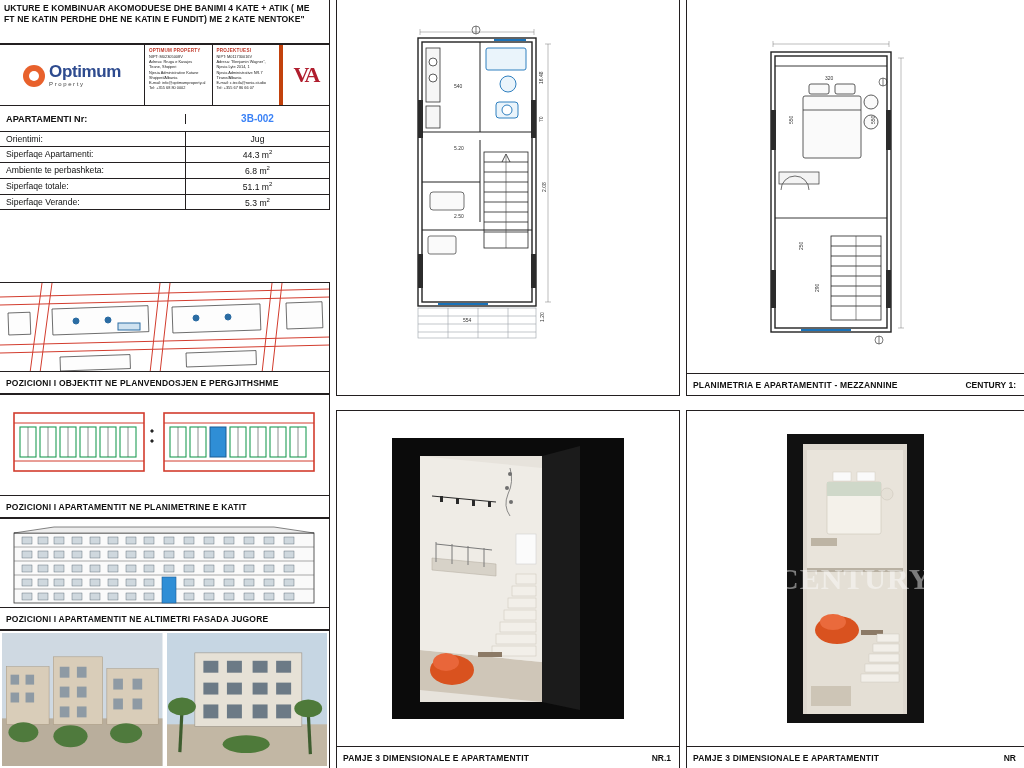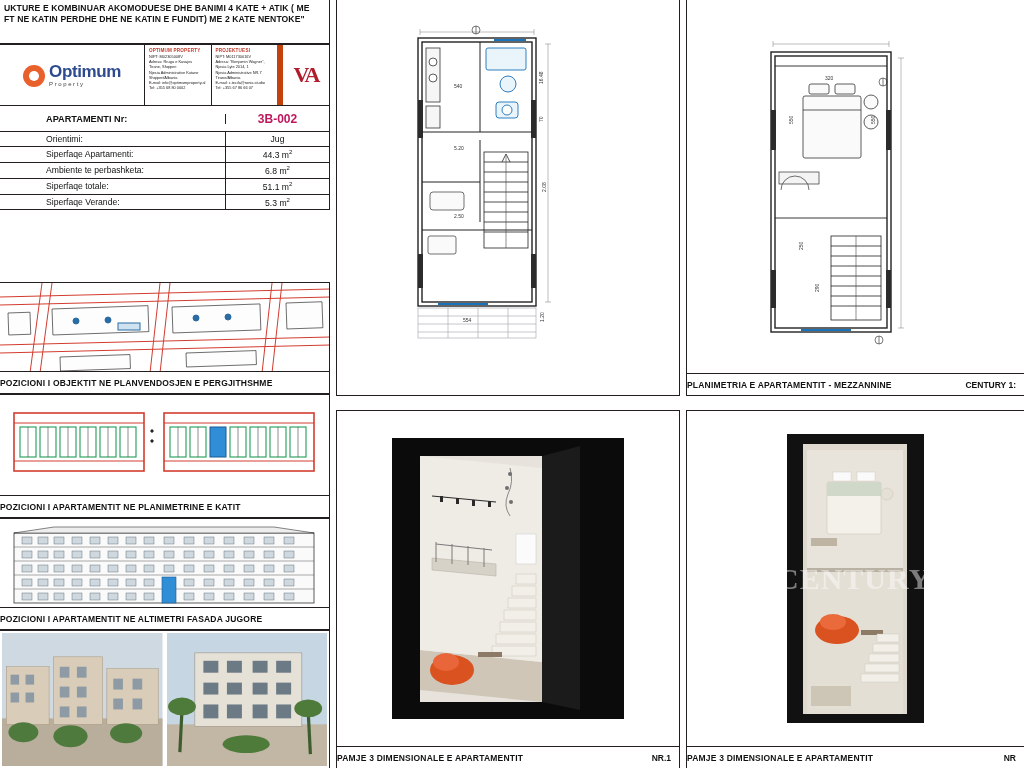--- a/index.html
+++ b/index.html
@@ -3,21 +3,21 @@
 <meta charset="utf-8">
 <style>
   html,body{margin:0;padding:0;background:#ffffff;}
   body{width:1024px;height:768px;overflow:hidden;font-family:"Liberation Sans",sans-serif;color:#111;}
   .sheet{position:relative;width:936px;height:768px;background:#fff;}
 
   
   .panel{position:absolute;border:1px solid #231f20;box-sizing:border-box;background:#fff;}
   .caption{position:absolute;left:0;right:0;bottom:0;height:22px;border-top:1px solid #231f20;
            display:flex;align-items:center;box-sizing:border-box;}
-  .caption .ct{font-size:8.5px;font-weight:bold;letter-spacing:.2px;}
+  .caption .ct{font-size:8.5px;font-weight:bold;letter-spacing:.2px;padding-left:6px;}
   .caption .cr{margin-left:auto;font-size:8.5px;font-weight:bold;padding-right:8px;}
 
   
   #titleblock{left:0;top:0;width:330px;height:282px;border:none;}
   .tb-head{position:absolute;left:0;top:0;width:330px;height:44px;border:1px solid #231f20;border-left:none;border-top:none;box-sizing:border-box;padding:3px 4px 0 4px;}
   .tb-head div{font-size:8.6px;font-weight:bold;line-height:11px;letter-spacing:.1px;}
 
   .tb-logo{position:absolute;left:0;top:44px;width:330px;height:62px;border:1px solid #231f20;border-left:none;box-sizing:border-box;display:flex;}
   .logo-cell{width:145px;border-right:1px solid #231f20;display:flex;align-items:center;justify-content:center;box-sizing:border-box;}
   .optimum{display:flex;align-items:flex-end;}
@@ -25,30 +25,30 @@
   .opt-mark:after{content:"";position:absolute;left:6px;top:6px;width:10px;height:10px;border-radius:50%;background:#fff;}
   .opt-text{line-height:1;}
   .opt-text .o1{font-size:17px;font-weight:bold;color:#2e4b8f;letter-spacing:-.4px;}
   .opt-text .o2{font-size:6px;color:#444;letter-spacing:1.6px;margin-top:1px;}
 
   .info-cell{flex:1;display:flex;box-sizing:border-box;}
   .info-col{flex:1;padding:3px 4px;border-right:1px solid #231f20;box-sizing:border-box;}
   .info-col:last-child{border-right:none;}
   .info-col .ih{font-size:4.6px;font-weight:bold;color:#c0392b;letter-spacing:.2px;}
   .info-col .ib{font-size:3.9px;line-height:5.2px;color:#222;margin-top:1px;}
-  .vabox{width:46px;border-left:6px solid #c2410c;display:flex;align-items:center;justify-content:center;}
+  .vabox{width:46px;border-left:4px solid #c2410c;display:flex;align-items:center;justify-content:center;}
   .vabox .va{font-size:22px;font-weight:bold;color:#b01e2e;font-family:"Liberation Serif",serif;letter-spacing:-2px;}
 
   .tb-rows{position:absolute;left:0;top:106px;width:330px;}
   .row{display:flex;border-bottom:1px solid #231f20;border-right:1px solid #231f20;box-sizing:border-box;}
-  .row .lbl{width:186px;border-right:1px solid #231f20;box-sizing:border-box;padding:2px 6px;font-size:8.6px;margin-left:40px;}
+  .row .lbl{width:186px;border-right:1px solid #231f20;box-sizing:border-box;padding:2px 6px;font-size:8.6px;}
   .row .val{flex:1;text-align:center;font-size:8.6px;padding:2px 0;}
   .row.big{height:26px;align-items:center;}
   .row.big .lbl{font-size:9.2px;font-weight:bold;padding-top:0;padding-bottom:0;}
-  .row.big .val{font-size:12px;font-weight:bold;color:#be185d;}
+  .row.big .val{font-size:10px;font-weight:bold;color:#3b82f6;}
   sup{font-size:6px;vertical-align:super;}
 
   
   #sitemap{left:0;top:282px;width:330px;height:112px;border-left:none;}
   #floorpos{left:0;top:394px;width:330px;height:124px;border-left:none;}
   #facade{left:0;top:518px;width:330px;height:112px;border-left:none;}
   #photos{left:0;top:630px;width:330px;height:138px;border-left:none;border-bottom:none;}
 
   .drawarea{position:absolute;left:0;right:0;top:0;bottom:22px;overflow:hidden;}
 

